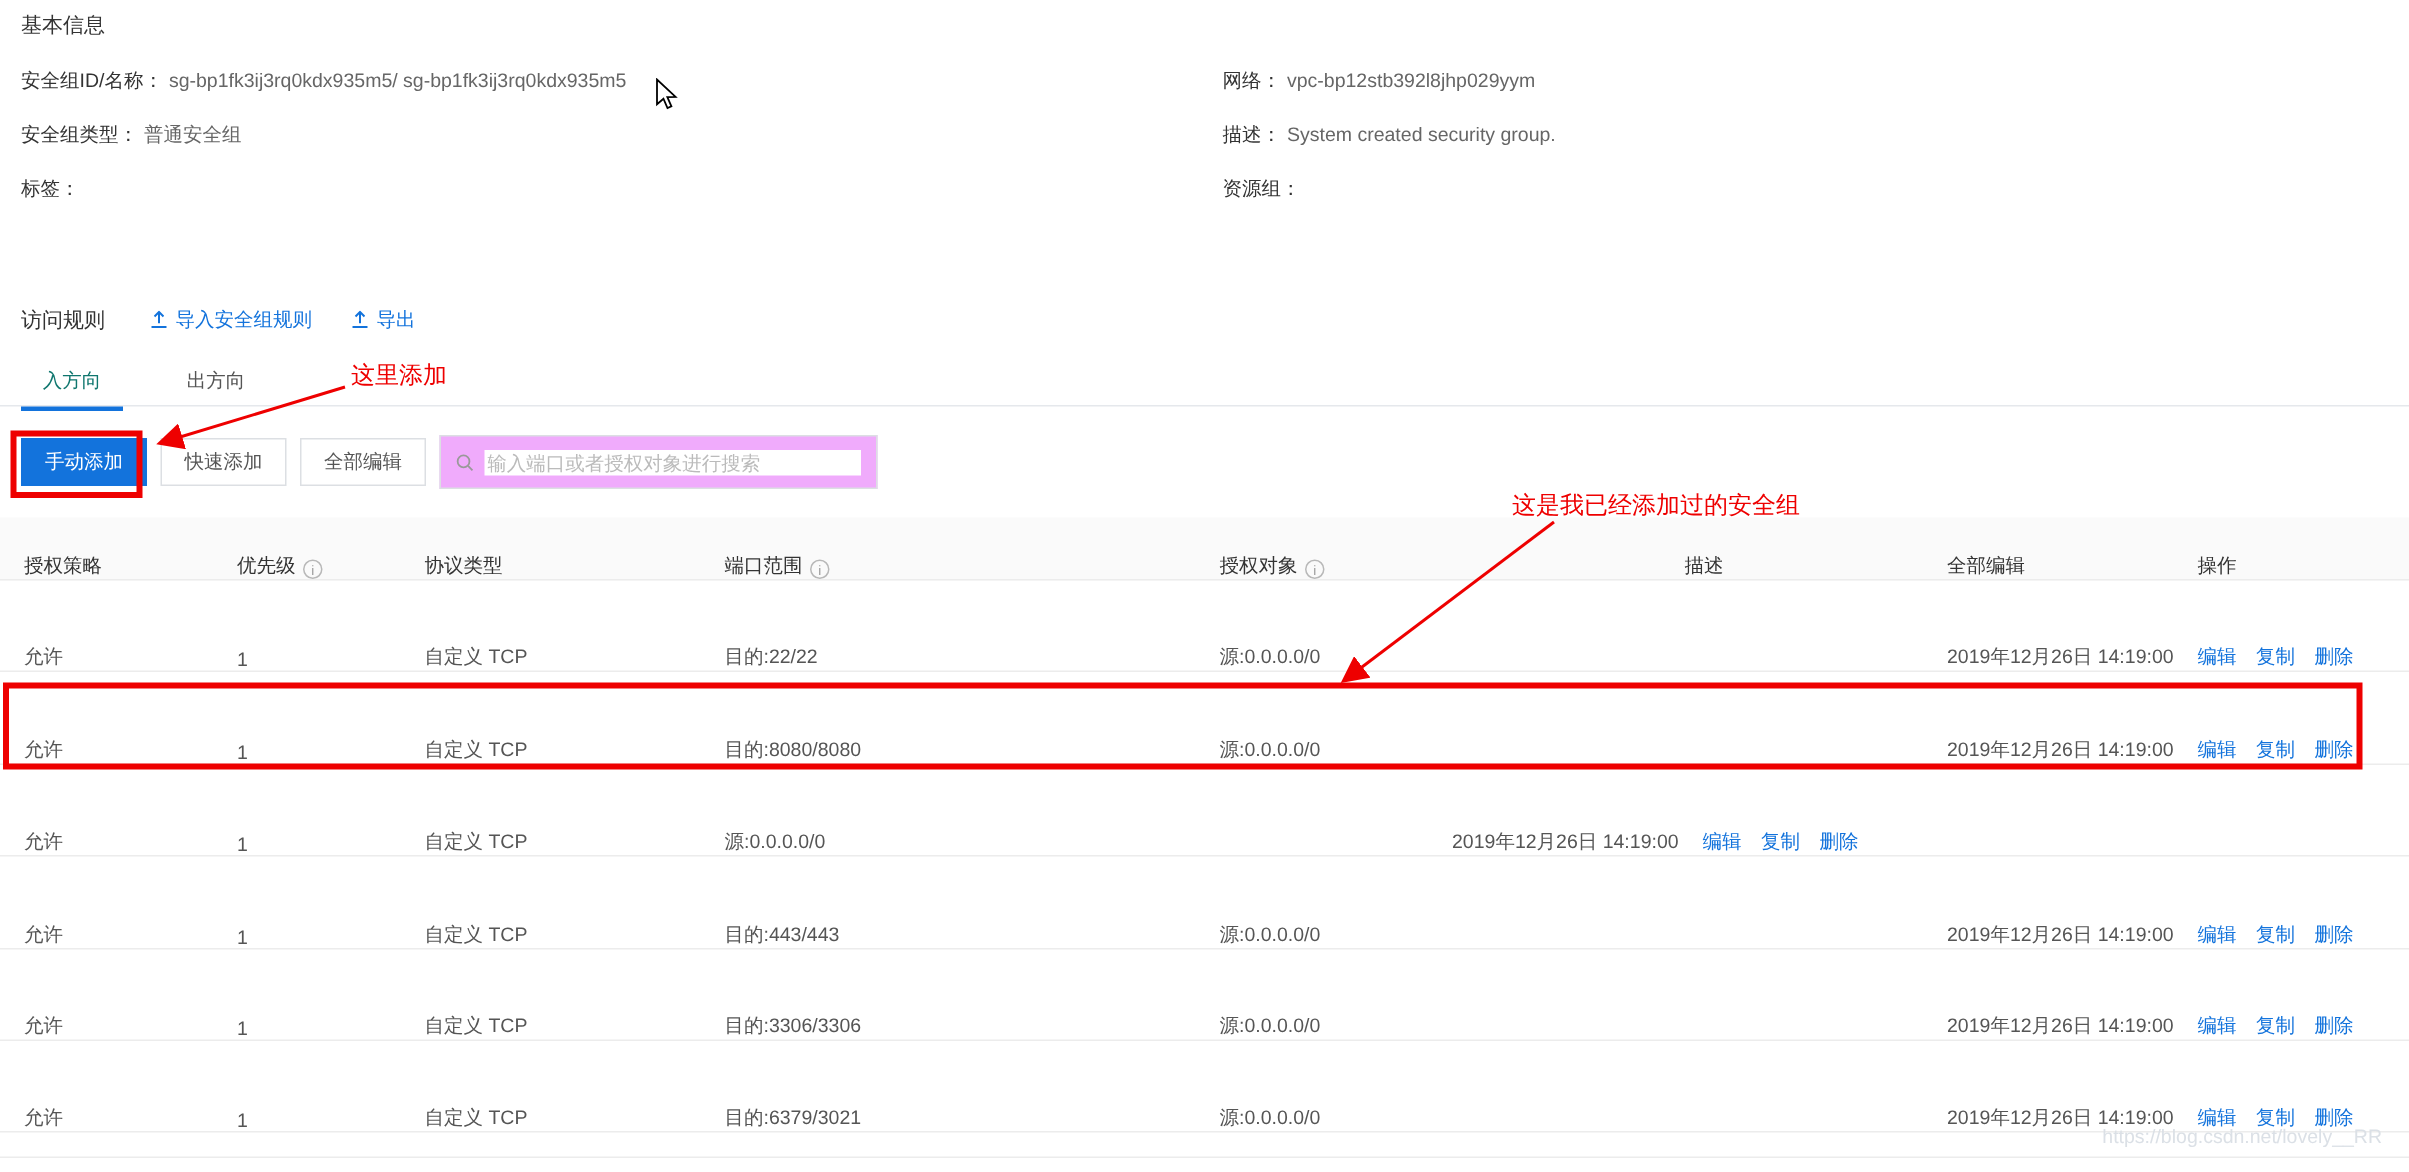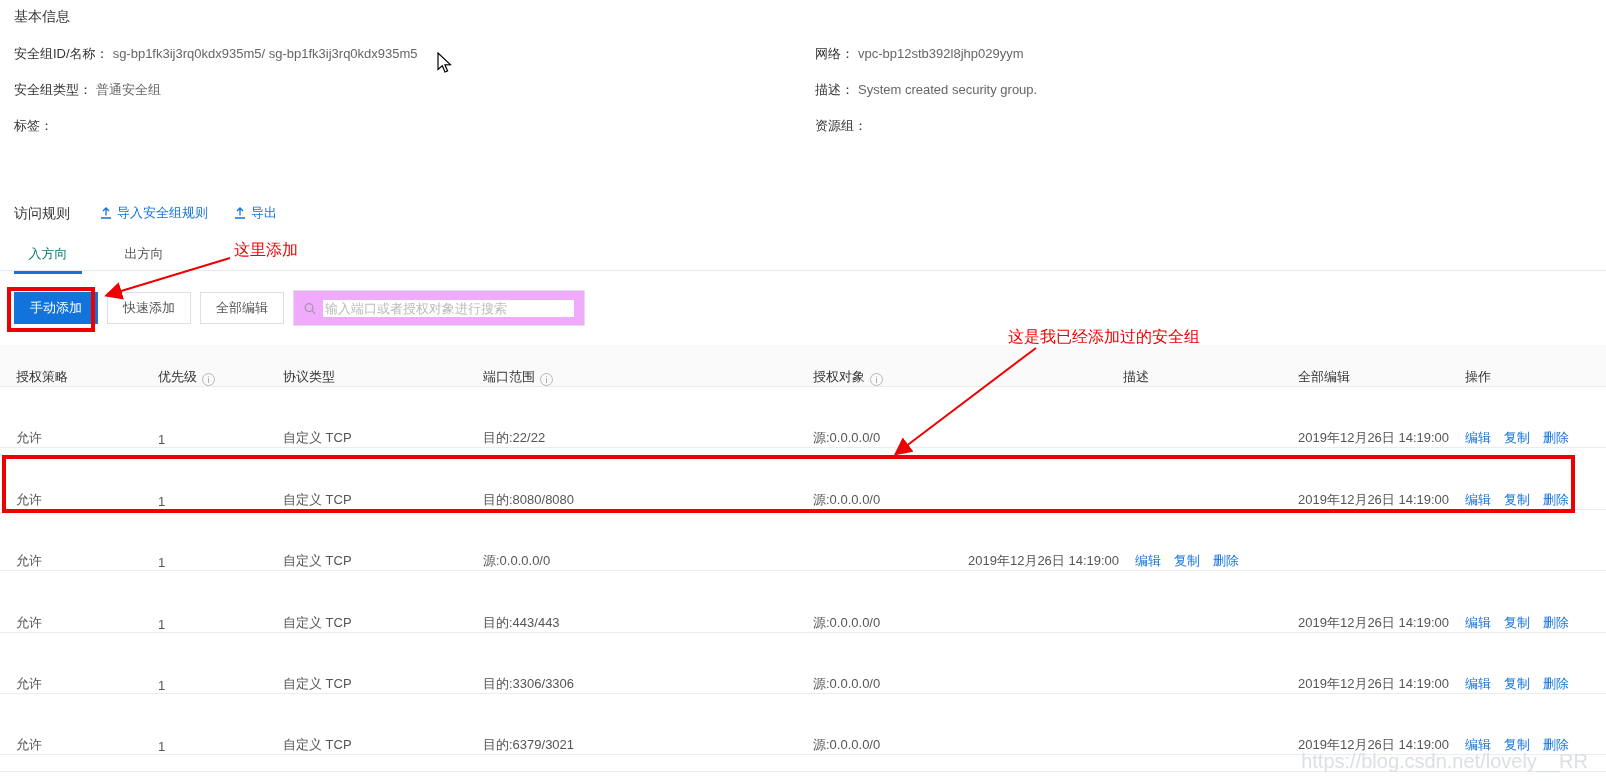--- a/index.html
+++ b/index.html
@@ -57,21 +57,21 @@
   
   .red-box{position:absolute;border:4px solid #ee0000;box-sizing:border-box;z-index:6;pointer-events:none;}
   .red-box-btn{left:7px;top:287px;width:88px;height:45px;}
   .red-box-row{left:2px;top:455px;width:1573px;height:58px;}
   .annotation{position:absolute;color:#ee0000;font-size:16px;z-index:6;white-space:nowrap;pointer-events:none;}
   .ann-add{left:234px;top:240px;}
   .ann-row{left:1008px;top:327px;}
   .overlay-svg{position:absolute;left:0;top:0;width:1606px;height:781px;z-index:5;pointer-events:none;}
 
   .cursor{position:absolute;left:437px;top:52px;z-index:7;pointer-events:none;}
-  .watermark{position:absolute;top:750px;right:18px;font-size:20px;color:#dbe0e6;z-index:3;}
+  .watermark{position:absolute;top:750px;right:18px;font-size:13px;color:#dbe0e6;z-index:3;}
 </style>
 </head>
 <body>
 
 <div class="page">
 
   <div class="section-title">基本信息</div>
 
   <div class="info-col info-left">
     <div class="info-item">

